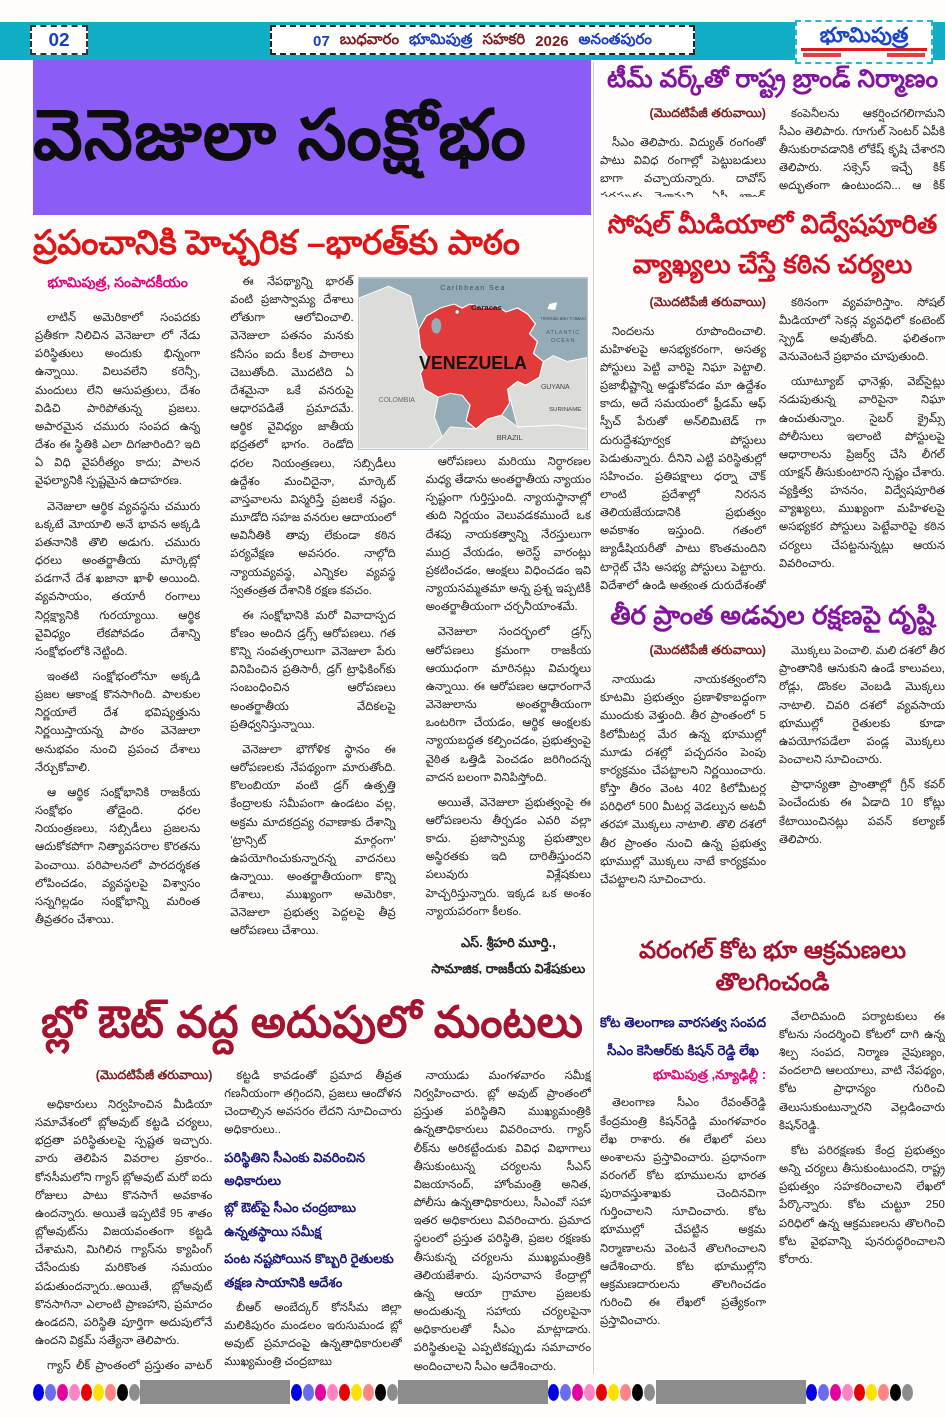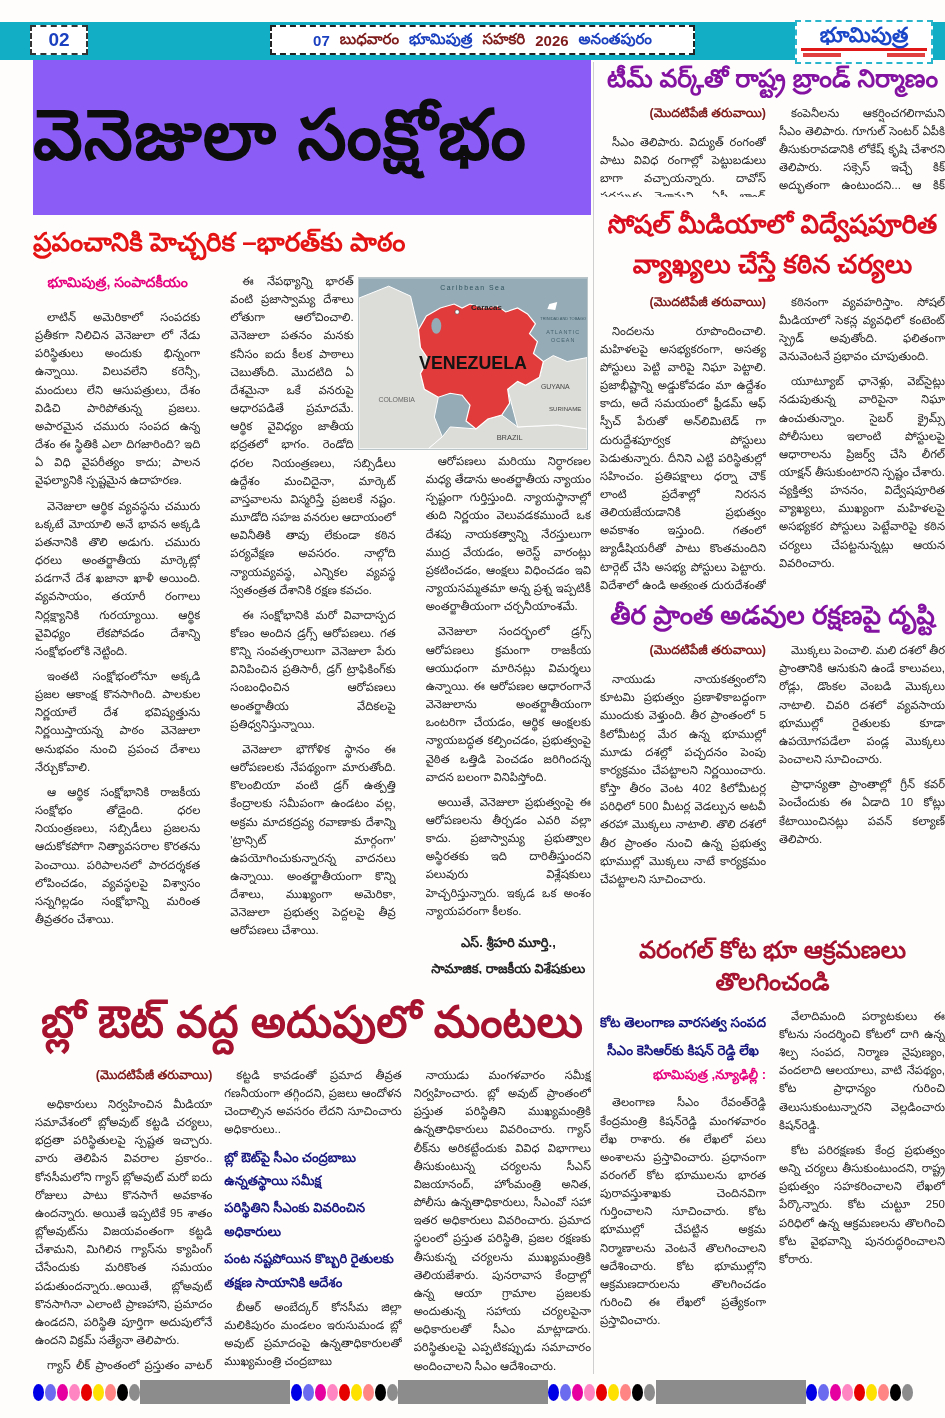--- a/index.html
+++ b/index.html
@@ -17,21 +17,21 @@
   .logo-box{position:absolute;left:795px;top:20px;width:138px;height:44px;background:#fff;
       border:2px dashed #29b6cc;box-sizing:border-box;text-align:center;overflow:hidden;}
   .logo-title{font-size:21px;font-weight:bold;color:#1a46c8;line-height:26px;}
   .logo-underline{height:3px;background:#e01818;margin:0 4px;}
   .logo-subrow{display:flex;justify-content:space-between;padding:2px 6px 0 6px;}
   .logo-substrip{width:38px;height:4px;background:#e04040;}
   
   .main-headline{position:absolute;left:33px;top:60px;width:558px;height:155px;overflow:hidden;
       font-size:70px;font-weight:bold;color:#0d0d0d;line-height:150px;letter-spacing:1px;background:#8b5cf6;}
   .sub-headline{position:absolute;left:33px;top:218px;width:558px;height:48px;overflow:hidden;
-      font-size:26px;font-weight:bold;color:#e41414;line-height:48px;}
+      font-size:34px;font-weight:bold;color:#e41414;line-height:48px;}
   .main-cols{position:absolute;left:35px;top:272px;width:556px;height:702px;display:flex;gap:30px;}
   .col{flex:1;overflow:hidden;}
   .col p{margin:0 0 7px;text-indent:12px;font-size:11.5px;line-height:1.58;text-align:justify;color:#1b1b1b;}
   .byline{font-size:14px;font-weight:bold;color:#e6007e;text-align:center;margin:2px 0 14px;}
   .map-spacer-right{float:right;width:42px;height:178px;}
   .map-spacer-top{height:180px;}
   .signature{margin-top:10px;text-align:center;font-size:13px;font-weight:bold;color:#222;line-height:2;}
   .map-wrap{position:absolute;left:358px;top:277px;width:230px;height:173px;border:1px solid #b9c4c8;
       box-sizing:border-box;overflow:hidden;}
   
@@ -146,22 +146,22 @@
       <div>
           <p>అధికారులు నిర్వహించిన మీడియా సమావేశంలో బ్లోఅవుట్ కట్టడి చర్యలు, భద్రతా పరిస్థితులపై స్పష్టత ఇచ్చారు. వారు తెలిపిన వివరాల ప్రకారం.. కోనసీమలోని గ్యాస్ బ్లోఅవుట్ మరో ఐదు రోజులు పాటు కొనసాగే అవకాశం ఉందన్నారు. అయితే ఇప్పటికే 95 శాతం బ్లోఅవుట్‌ను విజయవంతంగా కట్టడి చేశామని, మిగిలిన గ్యాస్‌ను క్యాపింగ్ చేసేందుకు మరికొంత సమయం పడుతుందన్నారు..అయితే, బ్లోఅవుట్ కొనసాగినా ఎలాంటి ప్రాణహాని, ప్రమాదం ఉండదని, పరిస్థితి పూర్తిగా అదుపులోనే ఉందని విక్రమ్ సత్యేనా తెలిపారు.</p>
           <p>గ్యాస్ లీక్ ప్రాంతంలో ప్రస్తుతం వాటర్ స్ప్రేయింగ్ కొనసాగుతోందని అధికారులు తెలిపారు.</p>
         </div>
     </div>
     <div class="col">
       <div>
           <p>కట్టడి కావడంతో ప్రమాద తీవ్రత గణనీయంగా తగ్గిందని, ప్రజలు ఆందోళన చెందాల్సిన అవసరం లేదని సూచించారు అధికారులు..</p>
         </div>
       <div>
+          <div class="subhead-navy">పరిస్థితిని సీఎంకు వివరించిన అధికారులు</div>
           <div class="subhead-navy">బ్లో ఔట్‌పై సీఎం చంద్రబాబు ఉన్నతస్థాయి సమీక్ష</div>
-          <div class="subhead-navy">పరిస్థితిని సీఎంకు వివరించిన అధికారులు</div>
           <div class="subhead-navy">పంట నష్టపోయిన కొబ్బరి రైతులకు తక్షణ సాయానికి ఆదేశం</div>
         </div>
       <div>
           <p>బీఆర్ అంబేద్కర్ కోనసీమ జిల్లా మలికిపురం మండలం ఇరుసుమండ బ్లో అవుట్ ప్రమాదంపై ఉన్నతాధికారులతో ముఖ్యమంత్రి చంద్రబాబు</p>
         </div>
     </div>
     <div class="col">
       <div>
           <p>నాయుడు మంగళవారం సమీక్ష నిర్వహించారు. బ్లో అవుట్ ప్రాంతంలో ప్రస్తుత పరిస్థితిని ముఖ్యమంత్రికి ఉన్నతాధికారులు వివరించారు. గ్యాస్ లీక్‌ను అరికట్టేందుకు వివిధ విభాగాలు తీసుకుంటున్న చర్యలను సీఎస్ విజయానంద్, హోంమంత్రి అనిత, పోలీసు ఉన్నతాధికారులు, సీఎంవో సహా ఇతర అధికారులు వివరించారు. ప్రమాద స్థలంలో ప్రస్తుత పరిస్థితి, ప్రజల రక్షణకు తీసుకున్న చర్యలను ముఖ్యమంత్రికి తెలియజేశారు. పునరావాస కేంద్రాల్లో ఉన్న ఆయా గ్రామాల ప్రజలకు అందుతున్న సహాయ చర్యలపైనా అధికారులతో సీఎం మాట్లాడారు. పరిస్థితులపై ఎప్పటికప్పుడు సమాచారం అందించాలని సీఎం ఆదేశించారు.</p>
         </div>

